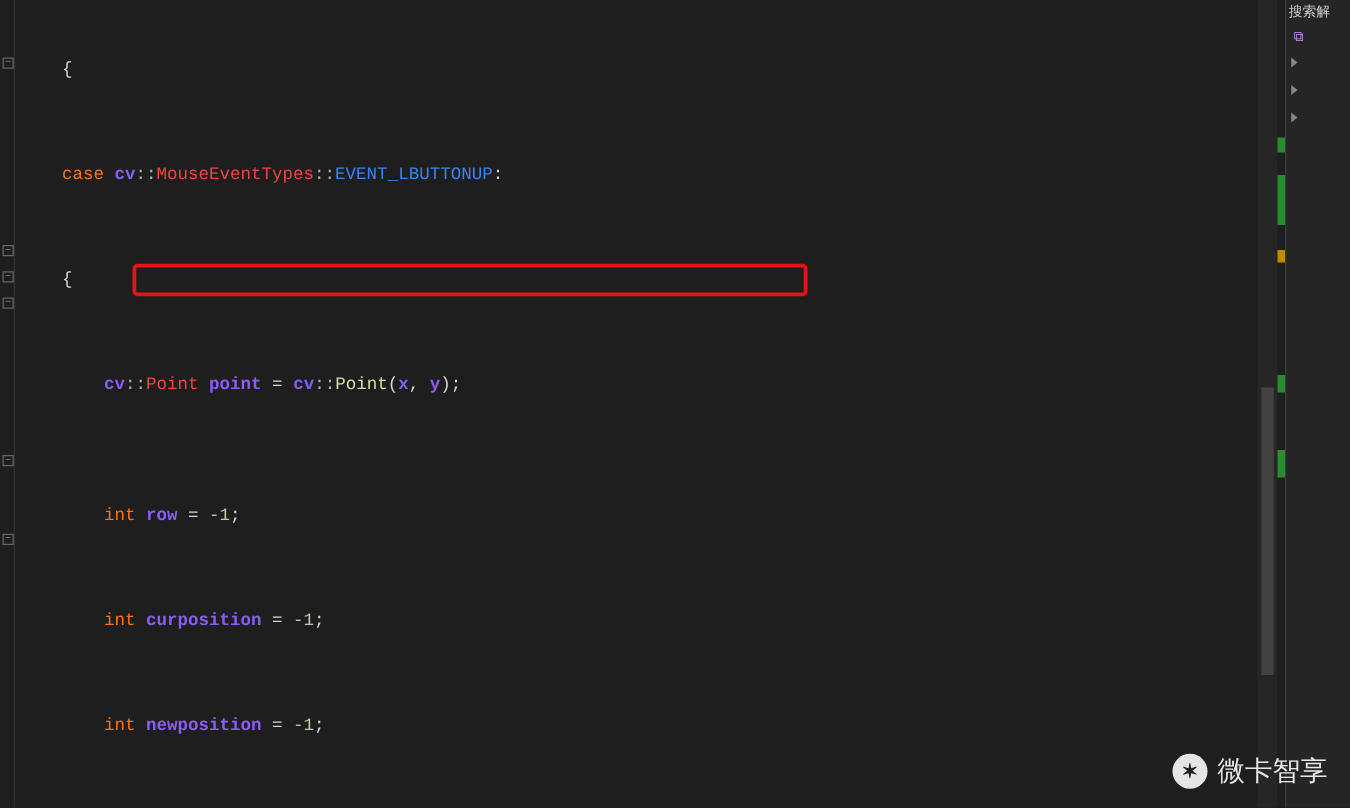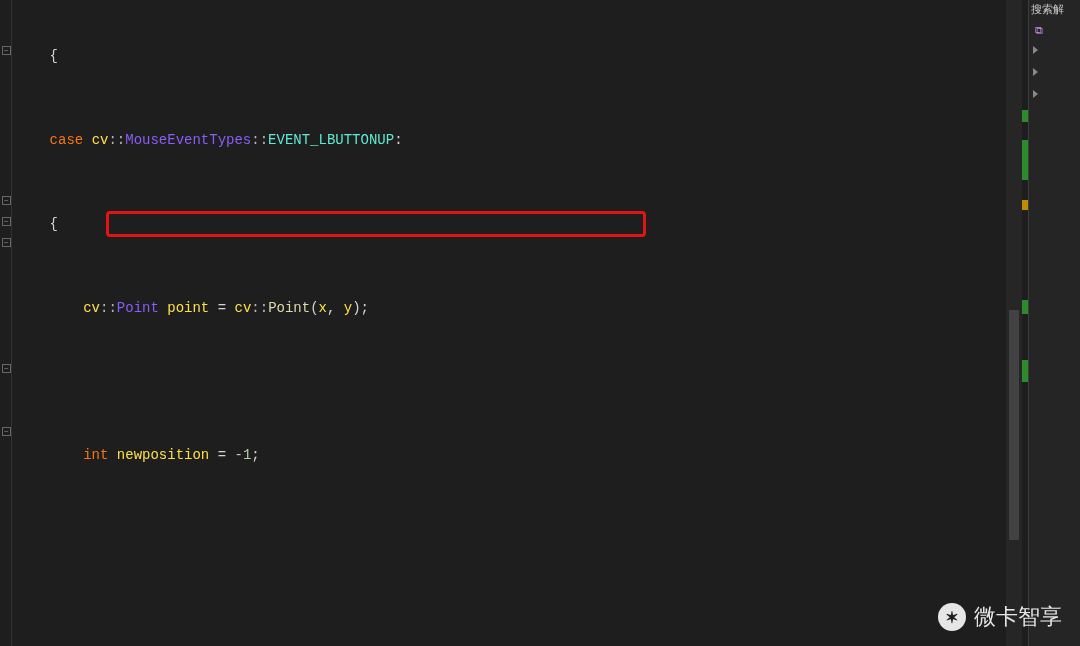--- a/index.html
+++ b/index.html
@@ -36,24 +36,24 @@
   .editor {
     flex: 1;
     padding: 4px 0 4px 4px;
     line-height: 21px;
     white-space: pre;
     position: relative;
     overflow: hidden;
   }
   .line { height: 21px; }
   .tok-keyword  { color: #f97316; }
-  .tok-type     { color: #8b5cf6; }
+  .tok-type     { color: #ef4444; }
   .tok-func     { color: #dcdcaa; }
-  .tok-enum     { color: #5eead4; }
-  .tok-var      { color: #fde047; }
+  .tok-enum     { color: #3b82f6; }
+  .tok-var      { color: #8b5cf6; font-weight: bold; }
   .tok-op       { color: #b4b4b4; }
   .tok-number   { color: #b5cea8; }
   .highlight-box {
     position: absolute;
     border: 3px solid #e11515;
     border-radius: 4px;
     pointer-events: none;
   }
   .scrollbar-v {
     width: 16px;
@@ -142,21 +142,23 @@
 <div class="editor">
   <div class="line"><span>    {</span></div>
 
   <div class="line"><span>    </span><span class="tok-keyword">case</span><span> </span><span class="tok-var">cv</span><span class="tok-op">::</span><span class="tok-type">MouseEventTypes</span><span class="tok-op">::</span><span class="tok-enum">EVENT_LBUTTONUP</span><span>:</span></div>
 
   <div class="line"><span>    {</span></div>
 
   <div class="line"><span>        </span><span class="tok-var">cv</span><span class="tok-op">::</span><span class="tok-type">Point</span><span> </span><span class="tok-var">point</span><span> = </span><span class="tok-var">cv</span><span class="tok-op">::</span><span class="tok-func">Point</span><span>(</span><span class="tok-var">x</span><span>, </span><span class="tok-var">y</span><span>);</span></div>
 
 
-
+  <div class="line"><span>        </span><span class="tok-keyword">int</span><span> </span><span class="tok-var">row</span><span> = </span><span class="tok-number">-1</span><span>;</span></div>
+
+  <div class="line"><span>        </span><span class="tok-keyword">int</span><span> </span><span class="tok-var">curposition</span><span> = </span><span class="tok-number">-1</span><span>;</span></div>
 
   <div class="line"><span>        </span><span class="tok-keyword">int</span><span> </span><span class="tok-var">newposition</span><span> = </span><span class="tok-number">-1</span><span>;</span></div>
 
   
 
   
 
   
 
   

